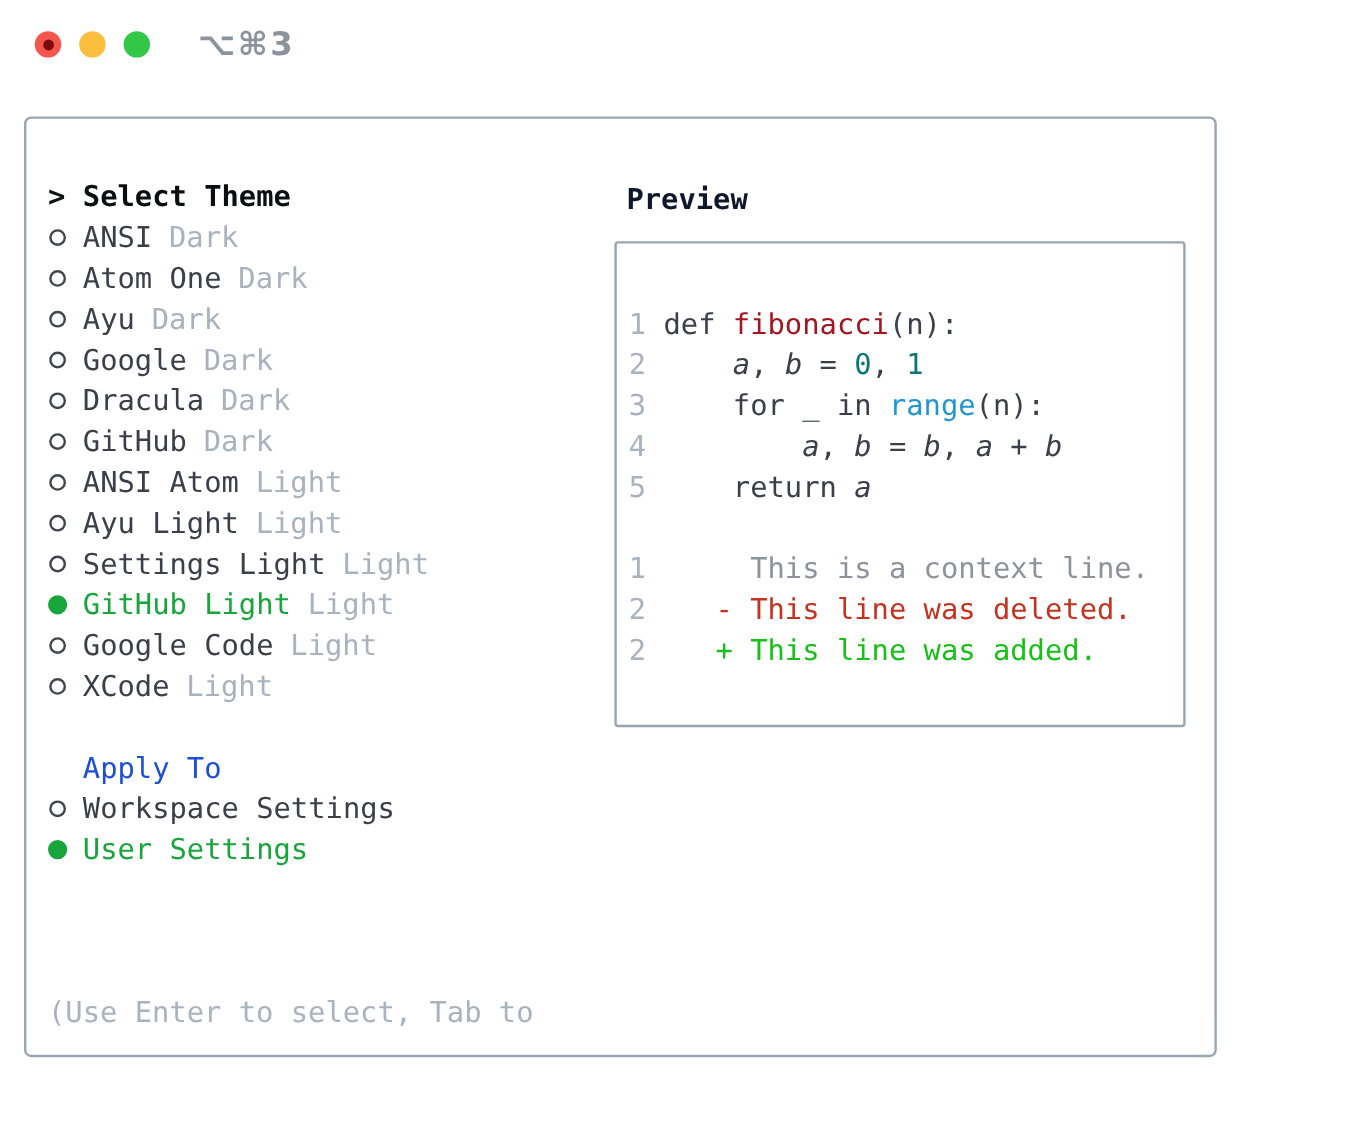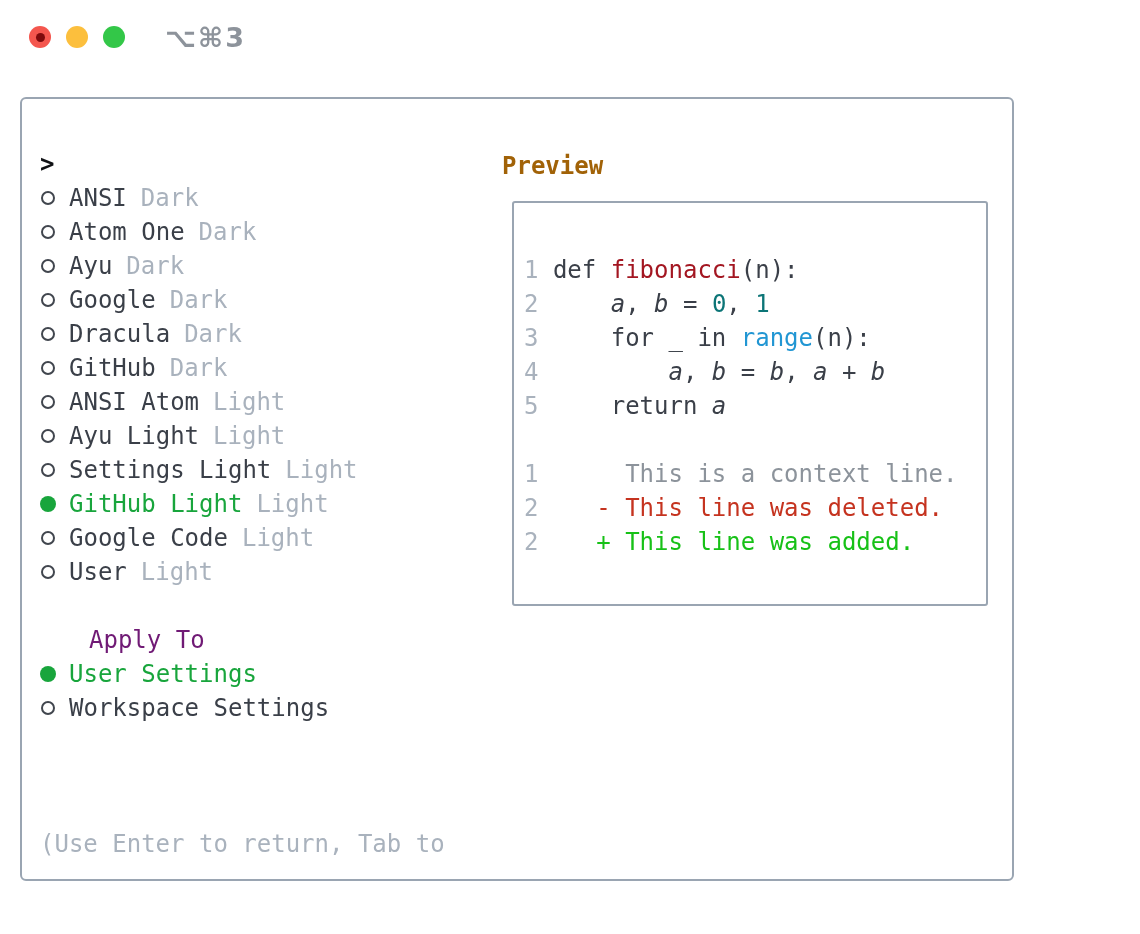--- a/index.html
+++ b/index.html
@@ -99,40 +99,39 @@
     width: 16px; height: 16px;
     border: none;
     background: var(--accent-green);
     margin-left: 0;
   }
   .list-title {
     color: #0c0e10;
     font-weight: bold;
   }
   .group-title {
-    color: #701a75;
-    margin-left: 20px;
+    color: #1d4ed8;
   }
   .item-name { color: var(--text-dark); }
   .item-name.selected { color: var(--accent-green); }
   .item-tag { color: var(--muted-gray); padding-left: 14px; }
   .spacer { height: 34px; }
   .help {
     color: var(--muted-gray);
     white-space: pre;
   }
   .help div { height: 34px; line-height: 34px; }
   
   .preview-label {
     position: absolute;
-    left: 480px; top: 50px;
+    left: 500px; top: 50px;
     height: 34px; line-height: 34px;
     font-size: 24px;
     font-weight: bold;
-    color: #a16207;
+    color: #0f172a;
     text-align: right;
   }
   .preview-box {
     position: absolute;
     left: 490px; top: 102px;
     width: 476px; height: 405px;
     border: 2px solid var(--border-gray);
     border-radius: 3px;
     box-sizing: border-box;
     background: #ffffff;
@@ -167,53 +166,54 @@
     <span class="light yellow"></span>
     <span class="light green"></span>
     <span class="win-title">⌥⌘3</span>
   </div>
 
   <div class="panel">
 
     <div class="left-col">
       <div class="row">
         <span class="marker-col"><span class="prompt">&gt;</span></span>
+        <span class="list-title">Select Theme</span>
       </div>
 
       <div id="theme-list">
           <div class="row"><span class="marker-col"><span class="radio"></span></span><span class="item-name">ANSI</span><span class="item-tag">Dark</span></div>
           <div class="row"><span class="marker-col"><span class="radio"></span></span><span class="item-name">Atom One</span><span class="item-tag">Dark</span></div>
           <div class="row"><span class="marker-col"><span class="radio"></span></span><span class="item-name">Ayu</span><span class="item-tag">Dark</span></div>
           <div class="row"><span class="marker-col"><span class="radio"></span></span><span class="item-name">Google</span><span class="item-tag">Dark</span></div>
           <div class="row"><span class="marker-col"><span class="radio"></span></span><span class="item-name">Dracula</span><span class="item-tag">Dark</span></div>
           <div class="row"><span class="marker-col"><span class="radio"></span></span><span class="item-name">GitHub</span><span class="item-tag">Dark</span></div>
           <div class="row"><span class="marker-col"><span class="radio"></span></span><span class="item-name">ANSI Atom</span><span class="item-tag">Light</span></div>
           <div class="row"><span class="marker-col"><span class="radio"></span></span><span class="item-name">Ayu Light</span><span class="item-tag">Light</span></div>
           <div class="row"><span class="marker-col"><span class="radio"></span></span><span class="item-name">Settings Light</span><span class="item-tag">Light</span></div>
           <div class="row"><span class="marker-col"><span class="radio on"></span></span><span class="item-name selected">GitHub Light</span><span class="item-tag">Light</span></div>
           <div class="row"><span class="marker-col"><span class="radio"></span></span><span class="item-name">Google Code</span><span class="item-tag">Light</span></div>
-          <div class="row"><span class="marker-col"><span class="radio"></span></span><span class="item-name">User</span><span class="item-tag">Light</span></div>
+          <div class="row"><span class="marker-col"><span class="radio"></span></span><span class="item-name">XCode</span><span class="item-tag">Light</span></div>
         </div>
 
       <div class="spacer"></div>
 
       <div class="row">
         <span class="marker-col"></span>
         <span class="group-title">Apply To</span>
       </div>
 
       <div id="apply-list">
+          <div class="row"><span class="marker-col"><span class="radio"></span></span><span class="item-name">Workspace Settings</span></div>
           <div class="row"><span class="marker-col"><span class="radio on"></span></span><span class="item-name selected">User Settings</span></div>
-          <div class="row"><span class="marker-col"><span class="radio"></span></span><span class="item-name">Workspace Settings</span></div>
         </div>
 
       <div class="spacer"></div>
 
       <div class="help">
-        <div>(Use Enter to return, Tab to</div>
+        <div>(Use Enter to select, Tab to</div>
         <div>change focus)</div>
       </div>
     </div>
 
     <div class="preview-label">Preview</div>
 
     <div class="preview-box">
       <div class="code" id="preview-code"><div><span class="tk-ln">1 </span><span class="tk-code">def </span><span class="tk-fn">fibonacci</span><span class="tk-code">(n):</span></div><div><span class="tk-ln">2 </span><span class="tk-code">    </span><span class="tk-var">a</span><span class="tk-code">, </span><span class="tk-var">b</span><span class="tk-code"> = </span><span class="tk-num">0</span><span class="tk-code">, </span><span class="tk-num">1</span></div><div><span class="tk-ln">3 </span><span class="tk-code">    for _ in </span><span class="tk-builtin">range</span><span class="tk-code">(n):</span></div><div><span class="tk-ln">4 </span><span class="tk-code">        </span><span class="tk-var">a</span><span class="tk-code">, </span><span class="tk-var">b</span><span class="tk-code"> = </span><span class="tk-var">b</span><span class="tk-code">, </span><span class="tk-var">a</span><span class="tk-code"> + </span><span class="tk-var">b</span></div><div><span class="tk-ln">5 </span><span class="tk-code">    return </span><span class="tk-var">a</span></div><div>&nbsp;</div><div><span class="tk-ln">1 </span><span class="tk-ctx">     This is a context line.</span></div><div><span class="tk-ln">2 </span><span class="tk-del">   - This line was deleted.</span></div><div><span class="tk-ln">2 </span><span class="tk-add">   + This line was added.</span></div></div>
     </div>
 

